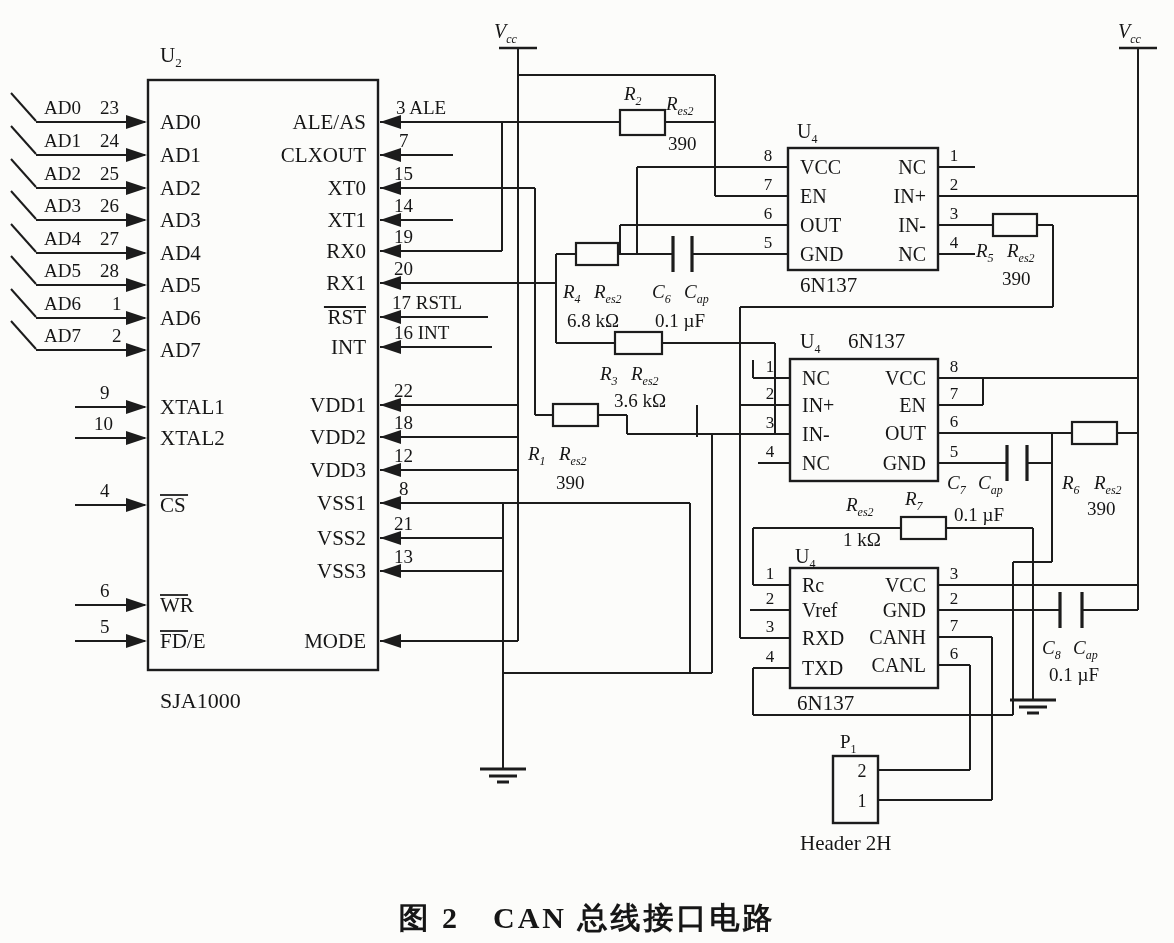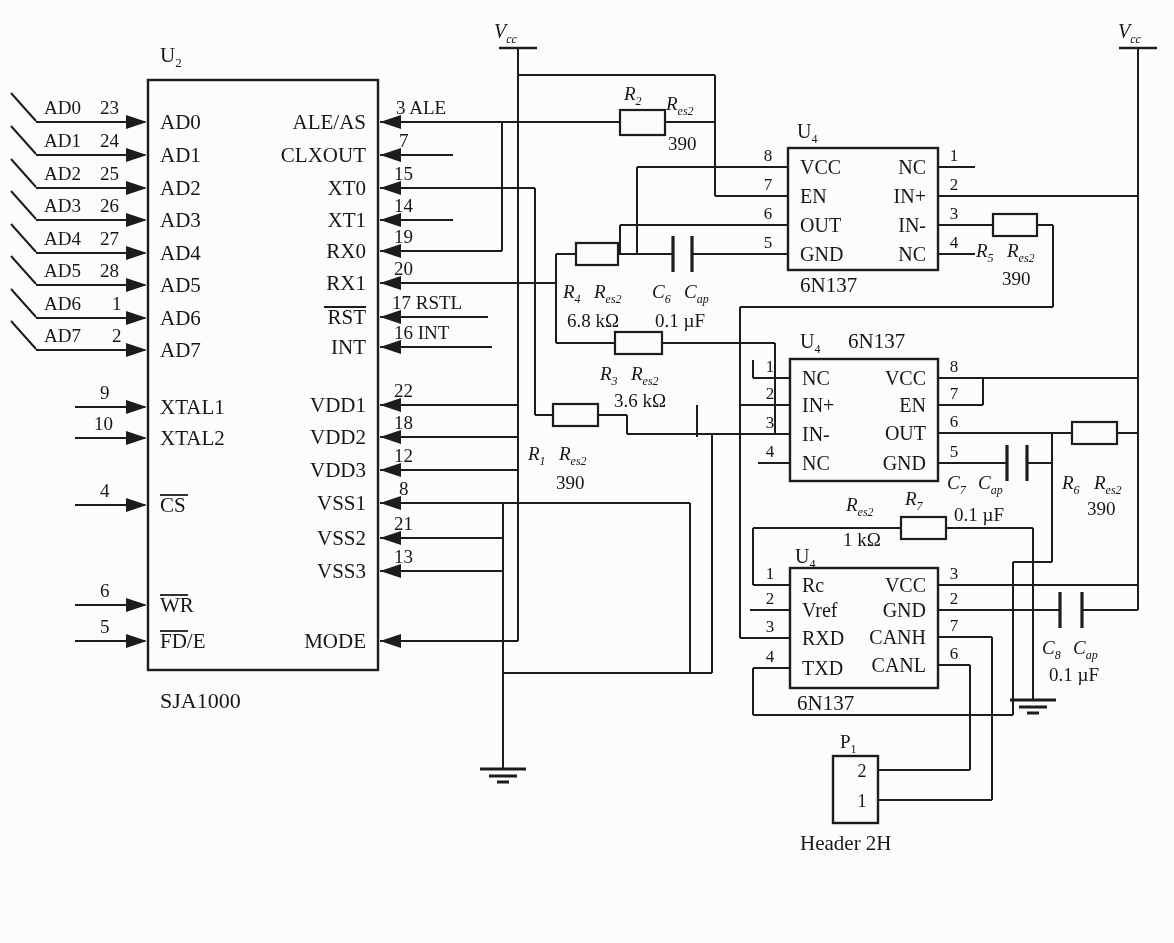--- a/index.html
+++ b/index.html
@@ -327,13 +327,14 @@
       <text x="843" y="546" font-size="19" font-style="normal" font-weight="normal" text-anchor="start"><tspan>1 kΩ</tspan></text>
       <text x="947" y="489" font-size="19" font-style="italic" font-weight="normal" text-anchor="start"><tspan>C</tspan><tspan dy="5" font-size="12">7</tspan></text>
       <text x="978" y="489" font-size="19" font-style="italic" font-weight="normal" text-anchor="start"><tspan>C</tspan><tspan dy="5" font-size="12">ap</tspan></text>
       <text x="954" y="521" font-size="19" font-style="normal" font-weight="normal" text-anchor="start"><tspan>0.1 µF</tspan></text>
       <text x="1042" y="654" font-size="19" font-style="italic" font-weight="normal" text-anchor="start"><tspan>C</tspan><tspan dy="5" font-size="12">8</tspan></text>
       <text x="1073" y="654" font-size="19" font-style="italic" font-weight="normal" text-anchor="start"><tspan>C</tspan><tspan dy="5" font-size="12">ap</tspan></text>
       <text x="1049" y="681" font-size="19" font-style="normal" font-weight="normal" text-anchor="start"><tspan>0.1 µF</tspan></text>
       <text x="494" y="38" font-size="20" font-style="italic" font-weight="normal" text-anchor="start"><tspan>V</tspan><tspan dy="5" font-size="12">cc</tspan></text>
       <text x="1118" y="38" font-size="20" font-style="italic" font-weight="normal" text-anchor="start"><tspan>V</tspan><tspan dy="5" font-size="12">cc</tspan></text>
     </svg>
+  <div id="caption">图 2　CAN 总线接口电路</div>
 </div>
 
 </body></html>

